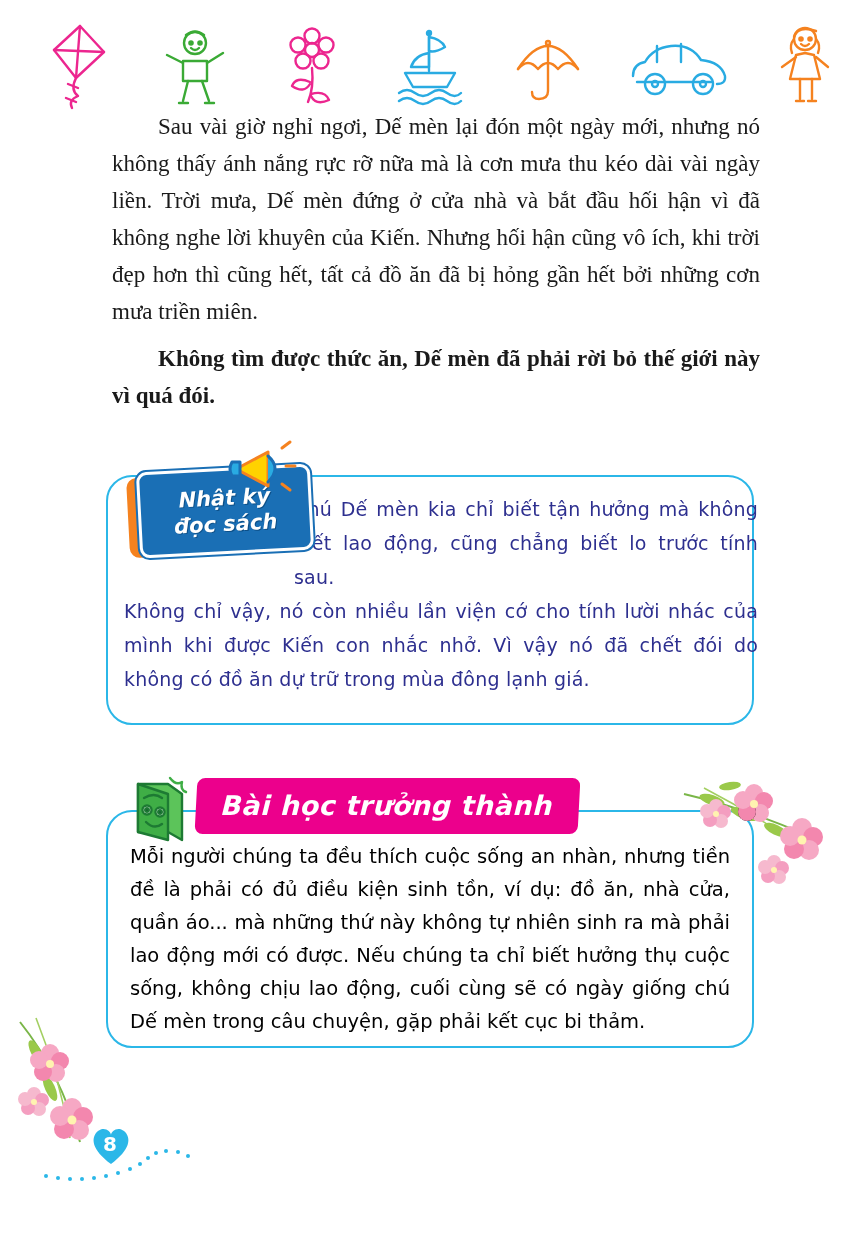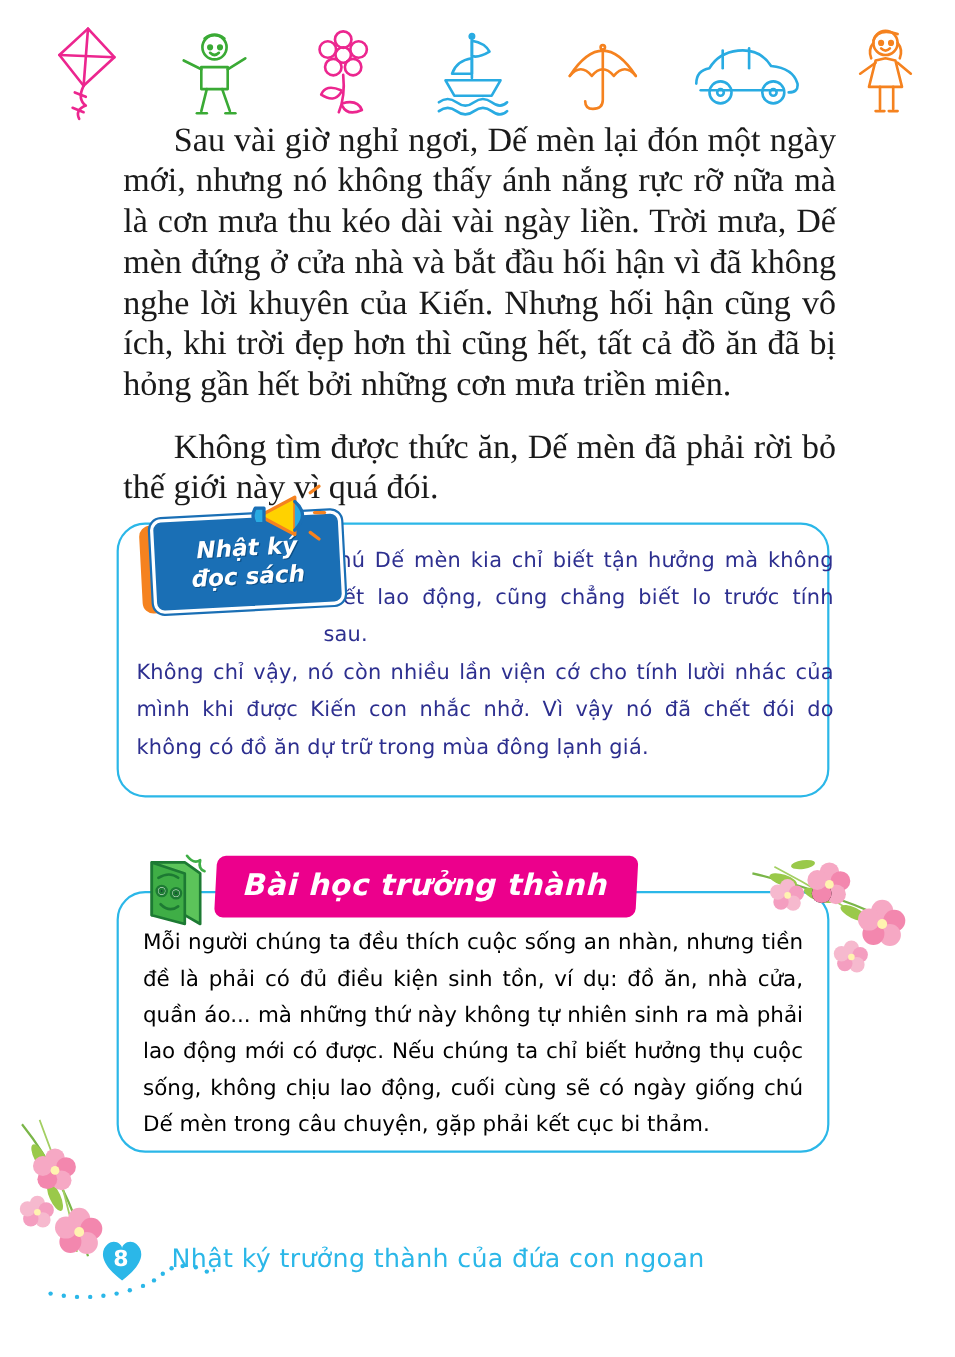--- a/index.html
+++ b/index.html
@@ -35,32 +35,33 @@
   .doodle {
     display: block;
   }
 
   
   .story {
     position: absolute;
     top: 108px;
     left: 112px;
     width: 648px;
-    font-size: 31px;
+    font-size: 23px;
     line-height: 37px;
     color: #1a1a1a;
     text-align: justify;
     font-family: "Liberation Serif", serif;
   }
   .story p {
     margin: 0 0 0 0;
     text-indent: 46px;
   }
   .story p + p {
-    margin-top: 20px;
+    margin-top: 10px;
+    font-weight: bold;
   }
 
   
   .diary-box {
     position: absolute;
     left: 106px;
     top: 475px;
     width: 648px;
     height: 250px;
     border: 2.5px solid #2bb7e8;
@@ -500,16 +501,15 @@
     </g>
   </svg>
 
   <div class="footer">
     <div class="page-number-wrap">
       <svg width="46" height="46" viewBox="0 0 46 46">
         <path d="M23 42 C4 28 2 16 10 9 C16 4 23 9 23 13 C23 9 30 4 36 9 C44 16 42 28 23 42 Z" fill="#2bb7e8"></path>
       </svg>
       <div class="page-number" style="position:absolute;left:0;top:0;">8</div>
     </div>
-    <div class="footer-title">Nhật ký trưởng thành của đứa con ngoan</div>
   </div>
 
 </div>
 
 </body></html>

